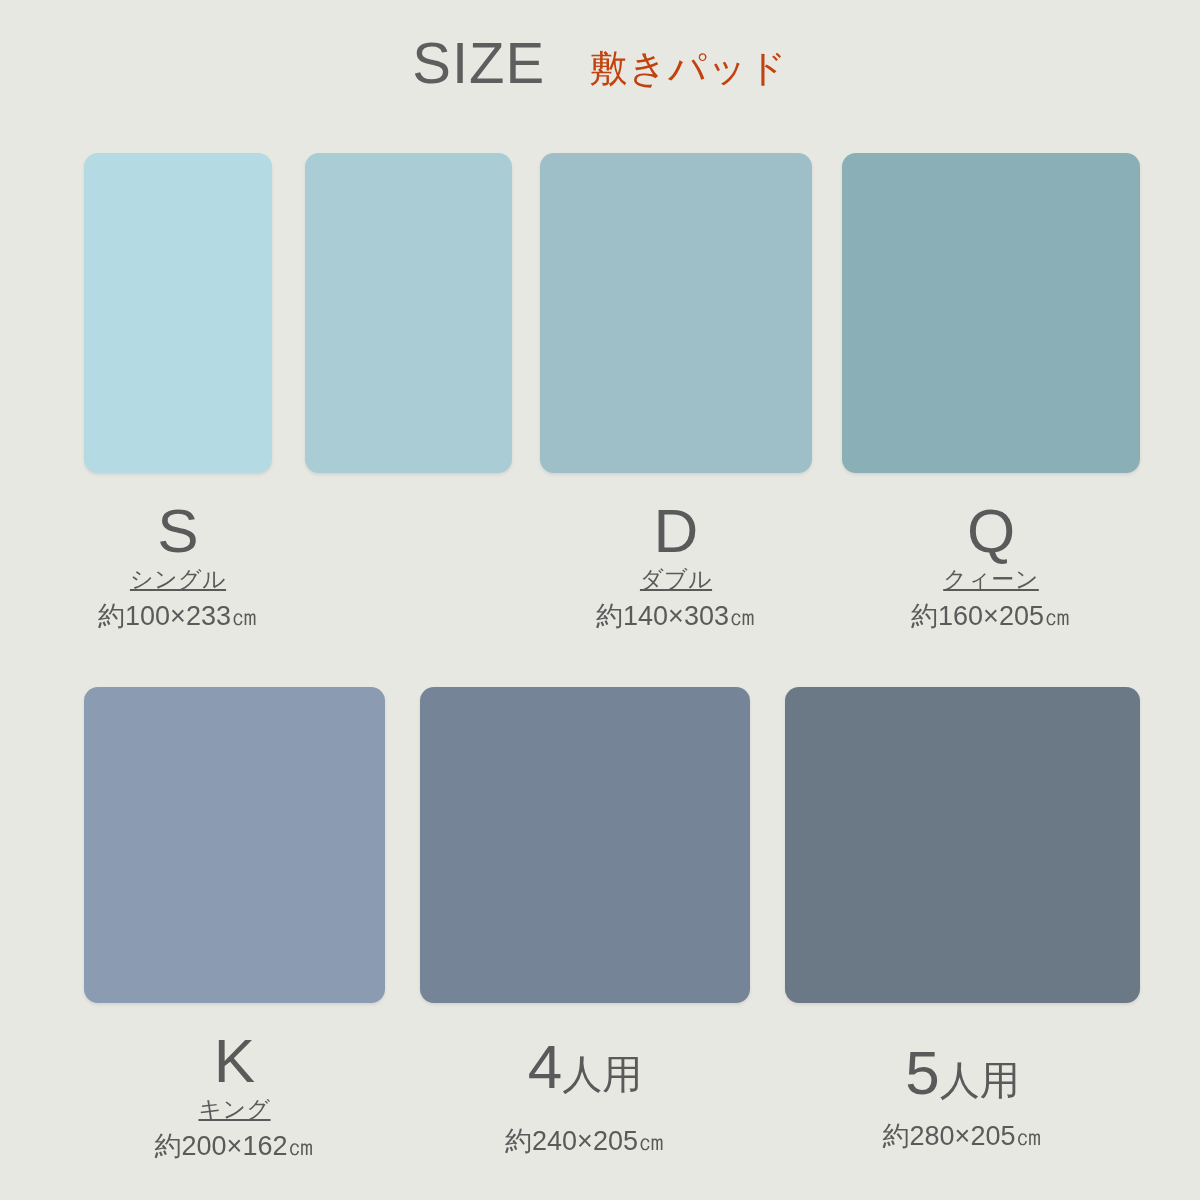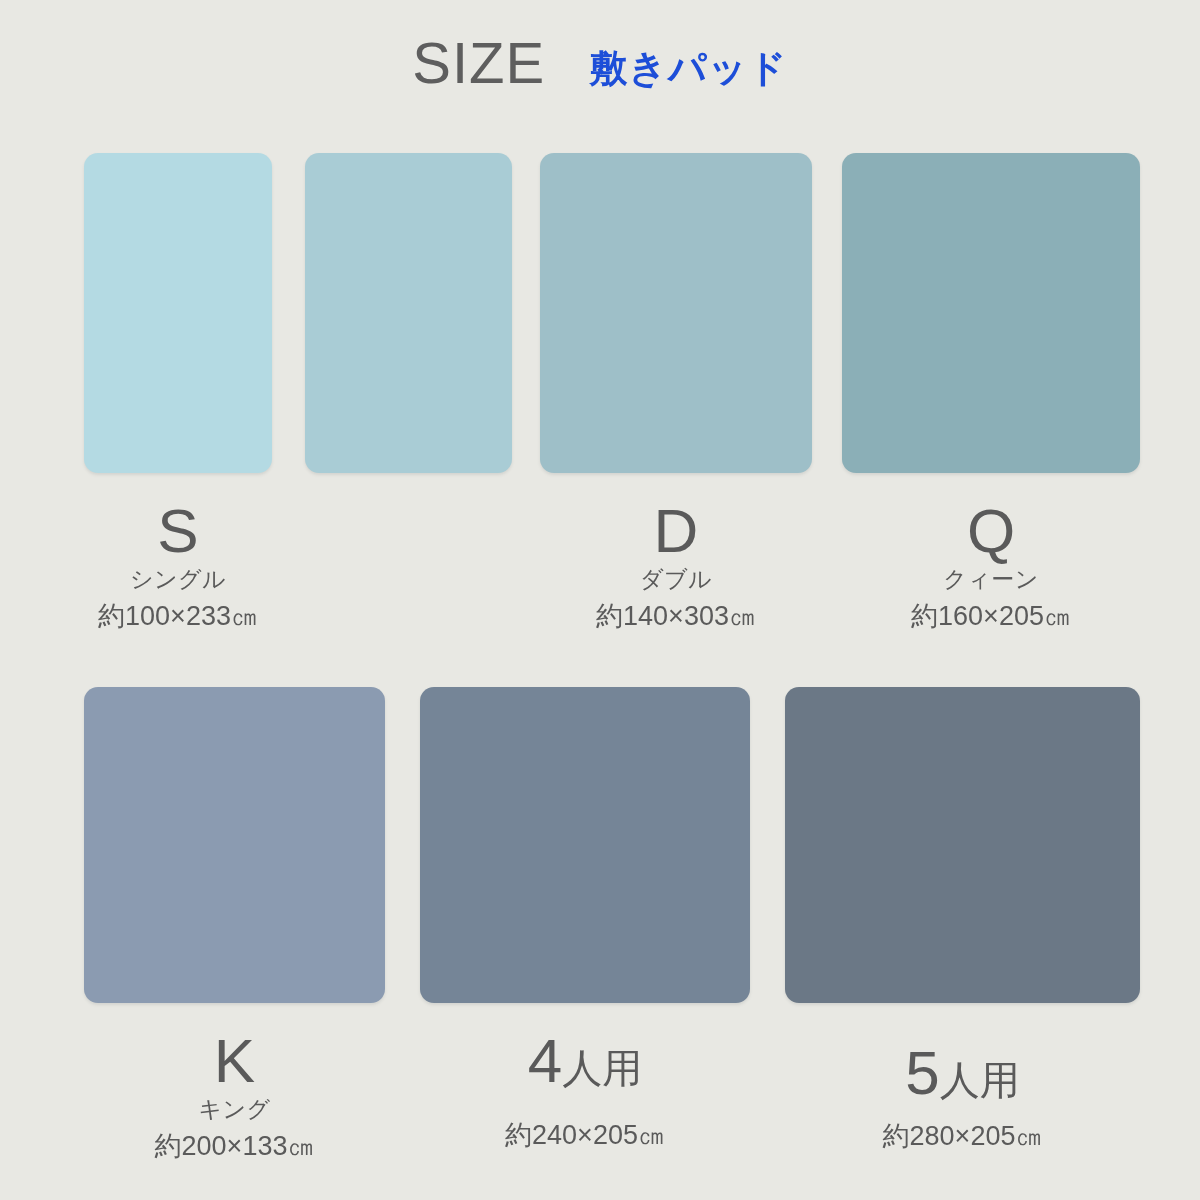--- a/index.html
+++ b/index.html
@@ -34,23 +34,23 @@
   }
   .header-title {
     font-size: 58px;
     font-weight: 400;
     letter-spacing: 1px;
     color: #5e5e5e;
     line-height: 1;
   }
   .header-subtitle {
     font-size: 38px;
-    font-weight: 700;
+    font-weight: 400;
     letter-spacing: 1px;
-    color: #1d4ed8;
+    color: #c2410c;
     line-height: 1;
     position: relative;
     top: -2px;
     text-align: center;
   }
   .swatch-strip {
     position: absolute;
     left: 0;
     width: 1200px;
   }
@@ -81,20 +81,21 @@
     font-size: 40px;
     letter-spacing: 0px;
   }
   .kana {
     display: block;
     font-size: 23px;
     font-weight: 400;
     color: #5a5a5a;
     margin-top: 6px;
     letter-spacing: 0.5px;
+    text-decoration: underline;
   }
   .dim {
     display: block;
     font-size: 27px;
     font-weight: 400;
     color: #5a5a5a;
     margin-top: 12px;
     letter-spacing: 0px;
     white-space: nowrap;
   }
@@ -143,24 +144,24 @@
     <div class="swatch" style="left:84px;  top:0; width:301px; height:316px; background:#8b9bb1;"></div>
     <div class="swatch" style="left:420px; top:0; width:330px; height:316px; background:#758597;"></div>
     <div class="swatch" style="left:785px; top:0; width:355px; height:316px; background:#6b7886;"></div>
   </div>
 
   <div class="label-strip" style="top:1030px;height:150px">
 
     <div class="label-block" style="left:84px; top:0; width:301px;">
       <span class="code">K</span>
       <span class="kana">キング</span>
-      <span class="dim">約200×133㎝</span>
+      <span class="dim">約200×162㎝</span>
     </div>
 
-    <div class="label-block" style="left:420px; top:0; width:330px;">
+    <div class="label-block" style="left:420px; top:6px; width:330px;">
       <span class="code"><span>4</span><span class="code-sm">人用</span></span>
       <span class="kana hidden-kana"></span>
       <span class="dim" style="margin-top:30px">約240×205㎝</span>
     </div>
 
     <div class="label-block" style="left:785px; top:12px; width:355px;">
       <span class="code"><span>5</span><span class="code-sm">人用</span></span>
       <span class="kana hidden-kana"></span>
       <span class="dim" style="margin-top:19px">約280×205㎝</span>
     </div>

